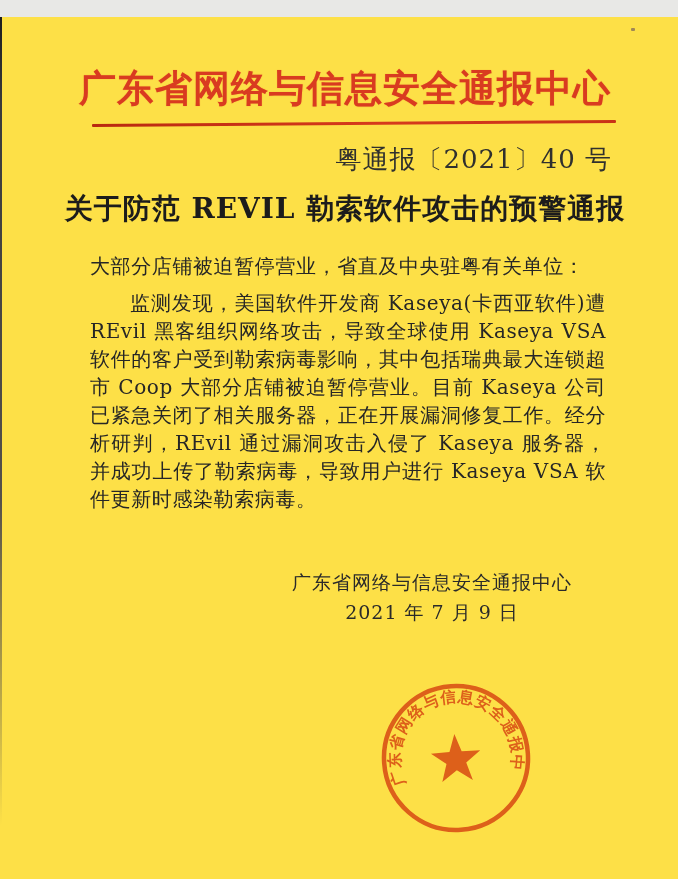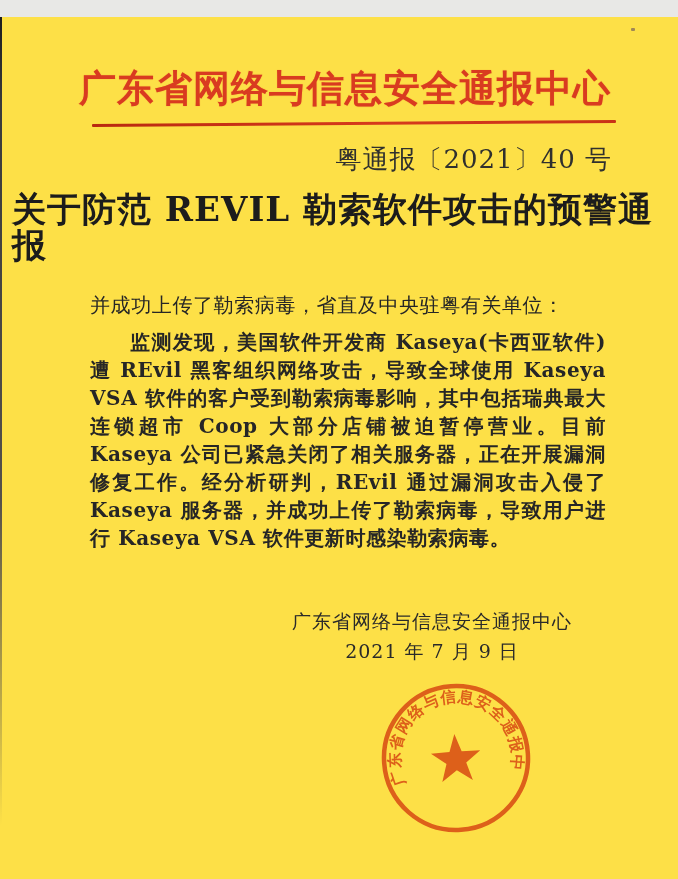--- a/index.html
+++ b/index.html
@@ -59,41 +59,41 @@
     margin-top: 22px;
     padding-right: 66px;
     text-align: right;
     font-size: 26px;
     line-height: 24px;
     color: #30302e;
     letter-spacing: 1px;
   }
   .doc-title {
     margin-top: 20px;
-    font-size: 34px;
+    text-align: center;
+    font-size: 28px;
     line-height: 36px;
     font-weight: bold;
     color: #1c1c1c;
     letter-spacing: 1px;
   }
 
   
   .body-text {
     margin: 25px 72px 0 78px;
     font-size: 20px;
     line-height: 28px;
     text-align: justify;
     letter-spacing: 0.6px;
     color: #262626;
   }
   .salutation { margin: 0; }
   .para {
     margin: 0;
     text-indent: 2em;
-    font-weight: bold;
   }
   .para.first { margin-top: 9px; }
 
   
   .signature {
     width: max-content;
     margin: 54px 106px 0 auto;
     text-align: center;
     font-size: 19px;
     line-height: 30px;
@@ -130,21 +130,21 @@
 
   <h1 class="org-header">广东省网络与信息安全通报中心</h1>
 
   <div class="red-rule"></div>
 
   <div class="doc-number">粤通报〔2021〕40 号</div>
 
   <h2 class="doc-title">关于防范 REVIL 勒索软件攻击的预警通报</h2>
 
   <div class="body-text">
-    <p class="salutation">并成功上传了勒索病毒，省直及中央驻粤有关单位：</p>
+    <p class="salutation">大部分店铺被迫暂停营业，省直及中央驻粤有关单位：</p>
     <p class="para first">监测发现，美国软件开发商 Kaseya(卡西亚软件)遭 REvil 黑客组织网络攻击，导致全球使用 Kaseya VSA 软件的客户受到勒索病毒影响，其中包括瑞典最大连锁超市 Coop 大部分店铺被迫暂停营业。目前 Kaseya 公司已紧急关闭了相关服务器，正在开展漏洞修复工作。经分析研判，REvil 通过漏洞攻击入侵了 Kaseya 服务器，并成功上传了勒索病毒，导致用户进行 Kaseya VSA 软件更新时感染勒索病毒。</p>
   </div>
 
   <div class="signature">
     <div>广东省网络与信息安全通报中心</div>
     <div>2021 年 7 月 9 日</div>
   </div>
 
   <svg class="seal" viewBox="0 0 160 160">
     <circle cx="80" cy="80" r="72" fill="none" stroke="#d84c36" stroke-width="4.5"></circle>

